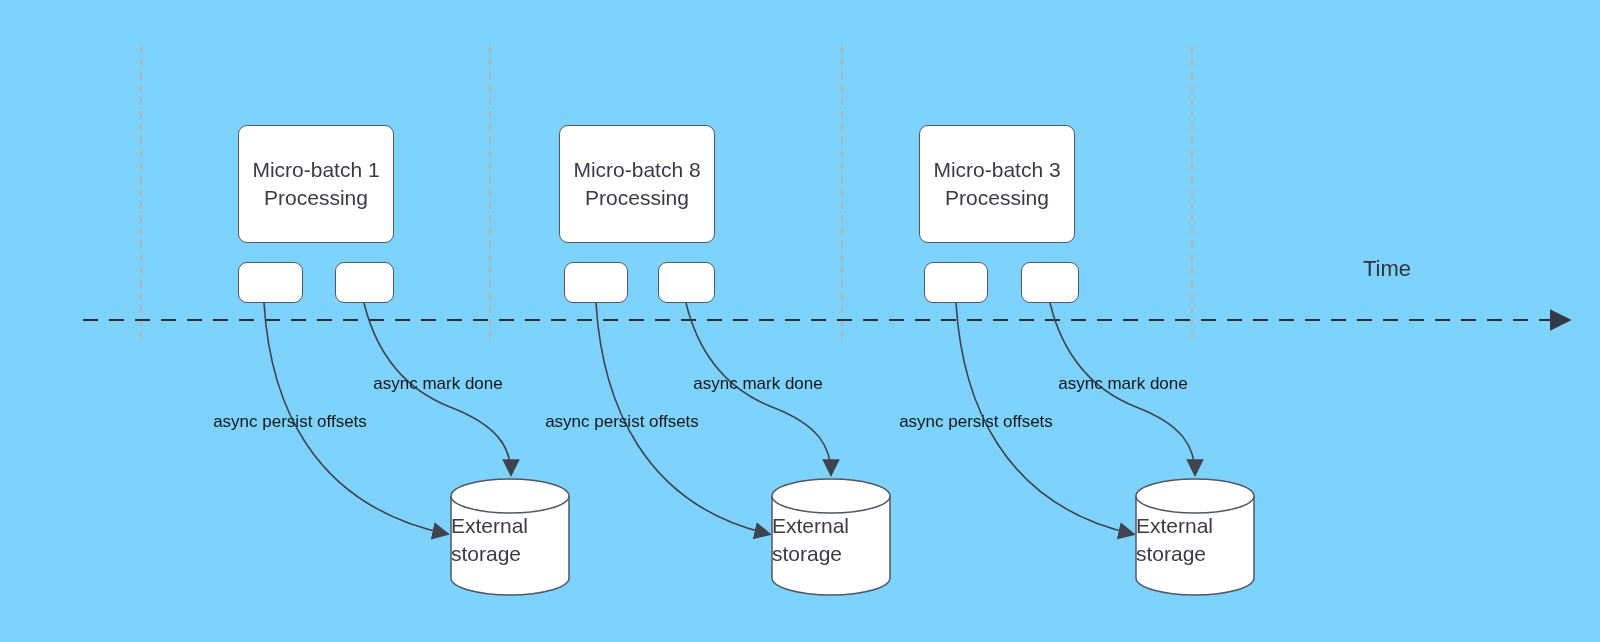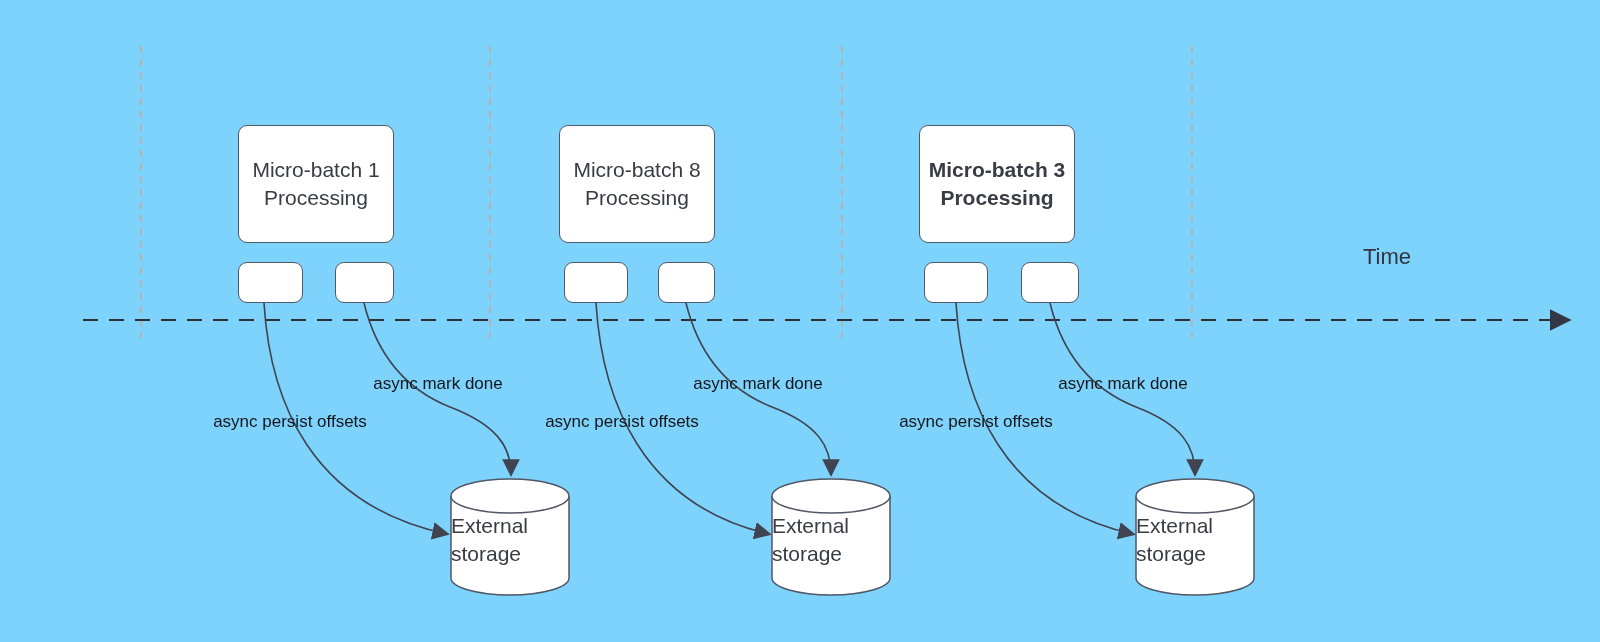--- a/index.html
+++ b/index.html
@@ -117,21 +117,21 @@
   </svg>
 
   <div class="mb-box" style="left:238px; top:125px;">
     <div>Micro-batch 1</div>
     <div>Processing</div>
   </div>
   <div class="mb-box" style="left:559px; top:125px;">
     <div>Micro-batch 8</div>
     <div>Processing</div>
   </div>
-  <div class="mb-box" style="left:919px; top:125px;font-weight:bold;">
+  <div class="mb-box" style="left:919px; top:125px;">
     <div>Micro-batch 3</div>
     <div>Processing</div>
   </div>
 
   <div class="task-rect" style="left:238px; top:262px; width:65px;"></div>
   <div class="task-rect" style="left:335px; top:262px; width:59px;"></div>
   <div class="task-rect" style="left:564px; top:262px; width:64px;"></div>
   <div class="task-rect" style="left:658px; top:262px; width:57px;"></div>
   <div class="task-rect" style="left:924px; top:262px; width:64px;"></div>
   <div class="task-rect" style="left:1021px; top:262px; width:58px;"></div>
@@ -149,15 +149,15 @@
   </div>
   <div class="storage-label" style="left:772px; top:512px;">
     <div>External</div>
     <div>storage</div>
   </div>
   <div class="storage-label" style="left:1136px; top:512px;">
     <div>External</div>
     <div>storage</div>
   </div>
 
-  <div class="time-label" style="left:1387px; top:244px;">Time</div>
+  <div class="time-label" style="left:1387px; top:256px;">Time</div>
 
 </div>
 
 </body></html>

